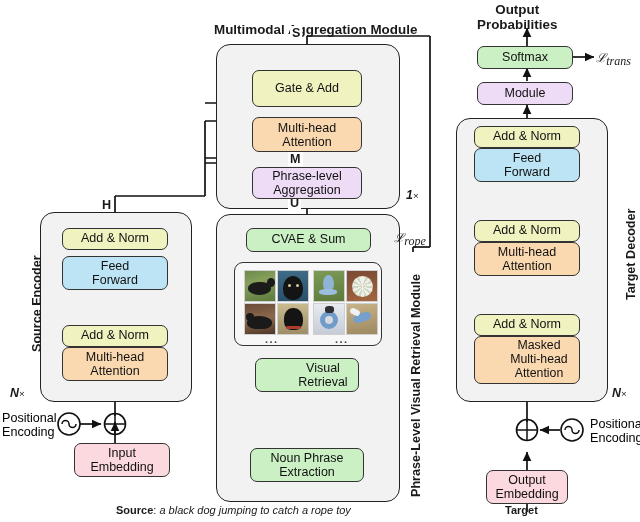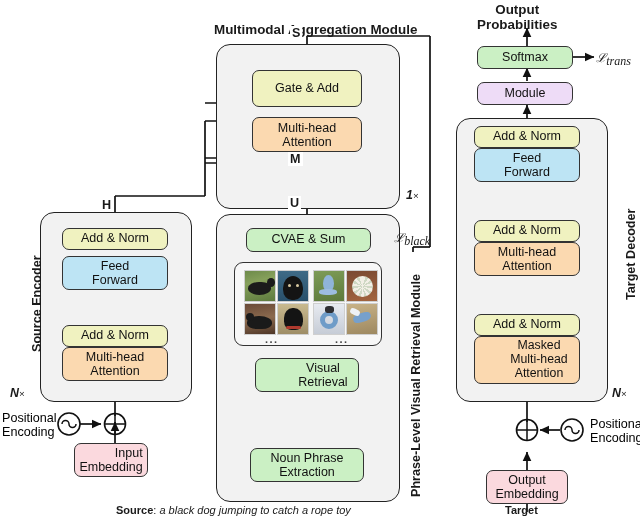--- a/index.html
+++ b/index.html
@@ -195,40 +195,41 @@
     <span>N</span><span class="x">×</span>
   </div>
   <div class="varname" style="left:100px;top:198px;">H</div>
 
   <div class="box" style="left:62px;top:228px;width:106px;height:22px;background:#f0f2c0;">Add &amp; Norm</div>
   <div class="box two" style="left:62px;top:256px;width:106px;height:34px;background:#bde4f4;">Feed<br>Forward</div>
   <div class="box" style="left:62px;top:325px;width:106px;height:22px;background:#f0f2c0;">Add &amp; Norm</div>
   <div class="box two" style="left:62px;top:347px;width:106px;height:34px;background:#fbd9b0;">Multi-head<br>Attention</div>
 
   <div class="lbl" style="left:2px;top:411px;line-height:1.15;">Positional<br>Encoding</div>
-  <div class="box two" style="left:74px;top:443px;width:74px;height:34px;background:#fbd9de;text-align:right;">Input<br>Embedding</div>
+  <div class="box two" style="left:74px;top:443px;width:96px;height:34px;background:#fbd9de;">Input<br>Embedding</div>
 
   <div class="panel" style="left:216px;top:44px;width:184px;height:165px;"></div>
   <div class="nx" style="left:406px;top:188px;">
     <span>1</span><span class="x">×</span>
   </div>
 
   <div class="varname" style="left:290px;top:26px;">S</div>
   <div class="varname" style="left:288px;top:93px;">S̄</div>
   <div class="varname" style="left:288px;top:152px;">M</div>
   <div class="varname" style="left:288px;top:196px;">U</div>
 
   <div class="box" style="left:252px;top:70px;width:110px;height:37px;background:#f0f2c0;">Gate &amp; Add</div>
   <div class="box two" style="left:252px;top:117px;width:110px;height:35px;background:#fbd9b0;">Multi-head<br>Attention</div>
+  <div class="box two" style="left:252px;top:167px;width:110px;height:32px;background:#eedcf7;">Phrase-level<br>Aggregation</div>
 
   <div class="panel" style="left:216px;top:214px;width:184px;height:288px;"></div>
   <div class="vlabel" style="left:409px;top:497px;transform:rotate(-90deg);">Phrase-Level Visual Retrieval Module</div>
 
   <div class="box" style="left:246px;top:228px;width:125px;height:24px;background:#cbf0c4;">CVAE &amp; Sum</div>
-  <div class="loss" style="left:394px;top:229px;">ℒ<sub>black</sub></div>
+  <div class="loss" style="left:394px;top:229px;">ℒ<sub>rope</sub></div>
 
   <div class="imgpanel" style="left:234px;top:262px;width:148px;height:84px;">
 
     <div class="thumb" style="left:9px;top:7px;width:30px;height:30px;background:
       linear-gradient(165deg,#6d8a4a 0%,#86a05b 35%,#5d7a3e 100%);">
       <div style="position:absolute;left:3px;top:11px;width:23px;height:13px;background:#1b1b1b;border-radius:48% 42% 50% 50%;"></div>
       <div style="position:absolute;left:22px;top:7px;width:8px;height:9px;background:#1b1b1b;border-radius:50%;"></div>
     </div>
     <div class="thumb" style="left:42px;top:7px;width:30px;height:30px;background:
       linear-gradient(180deg,#3f6a86 0%,#29506b 100%);">

